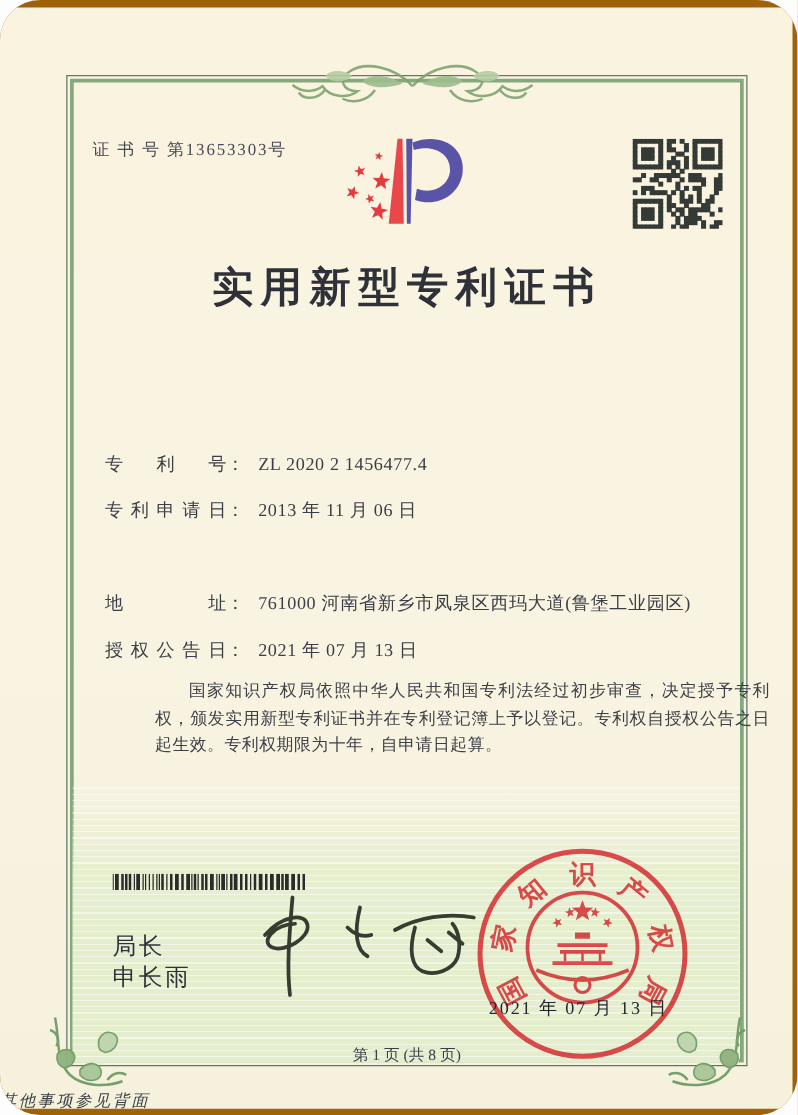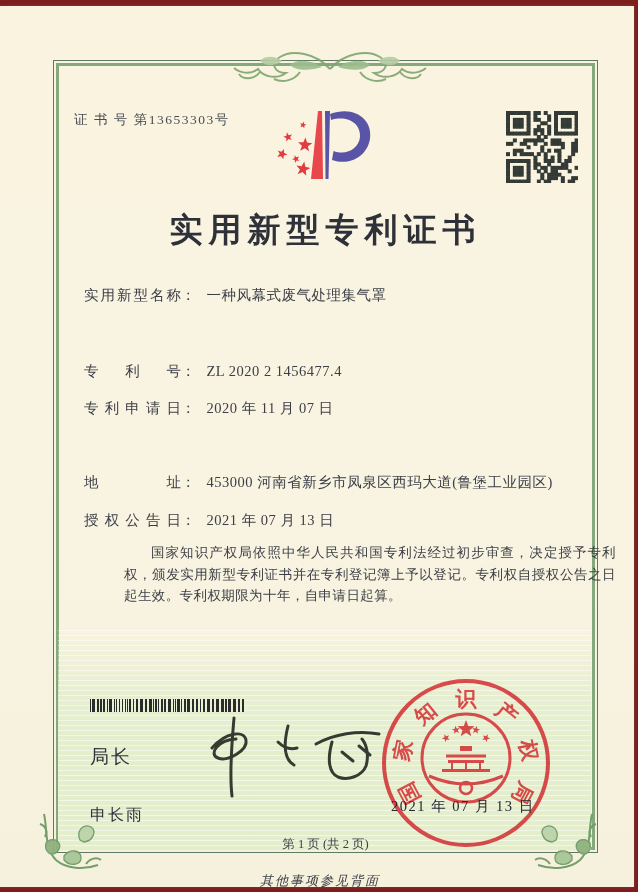--- a/index.html
+++ b/index.html
@@ -1,17 +1,17 @@
 <!DOCTYPE html>
 <html><head>
 <meta charset="utf-8">
 <style>
   html,body{margin:0;padding:0;background:#fdfdfd;}
-  .scan{position:relative;width:638px;height:892px;background:#7f1d1d;overflow:hidden;
-        font-family:"Liberation Serif",serif;}
+  .scan{position:relative;width:638px;height:892px;background:#a16207;overflow:hidden;
+        font-family:"Liberation Serif",serif;border-radius:32px;}
   .paper{position:absolute;left:0;top:6px;right:4px;bottom:5px;
          background:linear-gradient(180deg,#f9f3e0 0%,#f9f4e2 55%,#f5f1dc 100%);
          box-shadow:0 0 3px rgba(120,110,90,.45);}
   
   .frame-outer{position:absolute;left:53px;top:54px;width:543px;height:791px;
                border:1px solid #5c7a64;}
   .frame-inner{position:absolute;left:2px;top:2px;right:2px;bottom:2px;
                border:3px solid #85a87c;}
   
   .tint{position:absolute;left:58px;top:624px;width:533px;height:220px;
@@ -26,32 +26,32 @@
   .frow{position:absolute;left:84px;width:505px;font-size:14.5px;color:#3b3e46;white-space:nowrap;}
   .flabel{display:inline-block;width:97px;text-align:justify;text-align-last:justify;}
   .fvalue{margin-left:11px;letter-spacing:.5px;}
   .fpair2{position:absolute;left:238px;top:0;}
   .fpair2 .flabel2{letter-spacing:3px;}
   .paras{position:absolute;left:84px;top:536px;width:492px;font-size:13.5px;line-height:21.5px;
          color:#3c3f46;letter-spacing:.4px;text-align:justify;margin-left:40px;}
   .paras p{margin:0;text-indent:2em;}
   .barcode{position:absolute;left:90px;top:693px;}
   .signer-title{position:absolute;left:90px;top:738px;font-size:19px;color:#2f323a;letter-spacing:2px;}
-  .signer-name{position:absolute;left:90px;top:763px;font-size:16px;color:#2f323a;letter-spacing:2px;margin-top:36px;}
+  .signer-name{position:absolute;left:90px;top:763px;font-size:19px;color:#2f323a;letter-spacing:2px;}
   .signature{position:absolute;left:182px;top:706px;}
   .seal{position:absolute;left:377px;top:668px;width:178px;height:178px;mix-blend-mode:multiply;}
   .seal-chars{position:absolute;left:377px;top:668px;width:178px;height:178px;pointer-events:none;
               mix-blend-mode:multiply;}
   .seal-chars span{position:absolute;left:50%;top:50%;font-size:21px;font-weight:700;
                    color:rgba(234,64,74,.92);}
   .seal-date{position:absolute;left:391px;top:791px;font-size:14.5px;letter-spacing:1.5px;color:#26262e;z-index:6;}
   .pagenum{position:absolute;left:53px;top:830px;width:545px;text-align:center;
            font-size:12.5px;color:#3c3f46;}
-  .backnote{position:absolute;left:0;top:866px;width:600px;text-align:center;
-            font-size:13px;color:#3c3f46;font-style:italic;letter-spacing:2px;padding-left:20px;}
+  .backnote{position:absolute;left:0;top:866px;width:600px;
+            font-size:13px;color:#3c3f46;font-style:italic;letter-spacing:2px;}
   .ornament-top{position:absolute;left:230px;top:39px;}
   .ornament-bl{position:absolute;left:36px;top:806px;}
   .ornament-br{position:absolute;left:534px;top:806px;transform:scaleX(-1);}
   svg{display:block;}
 </style>
 </head>
 <body>
 
 <div class="scan">
   <div class="paper">
@@ -326,31 +326,28 @@
         <rect x="68.57" y="27.43" width="4" height="4" fill="#343a36"></rect>
         <rect x="68.57" y="30.86" width="4" height="4" fill="#343a36"></rect>
         <rect x="68.57" y="34.29" width="4" height="4" fill="#343a36"></rect>
         <rect x="68.57" y="37.71" width="4" height="4" fill="#343a36"></rect>
         <rect x="68.57" y="54.86" width="4" height="4" fill="#343a36"></rect>
         <rect x="68.57" y="65.14" width="4" height="4" fill="#343a36"></rect>
       </svg>
 
     <div class="title">实用新型专利证书</div>
 
-    <div class="frow" style="top:280px">
-      <span class="flabel">实用新型名称</span><span>：</span><span class="fvalue">一种风幕式废气处理集气罩</span>
-    </div>
     <div class="frow" style="top:356px">
       <span class="flabel">专利号</span><span>：</span><span class="fvalue">ZL 2020 2 1456477.4</span>
     </div>
     <div class="frow" style="top:393px">
-      <span class="flabel">专利申请日</span><span>：</span><span class="fvalue">2020 年 11 月 07 日</span>
+      <span class="flabel">专利申请日</span><span>：</span><span class="fvalue">2013 年 11 月 06 日</span>
     </div>
     <div class="frow" style="top:467px">
-      <span class="flabel">地址</span><span>：</span><span class="fvalue">453000 河南省新乡市凤泉区西玛大道(鲁堡工业园区)</span>
+      <span class="flabel">地址</span><span>：</span><span class="fvalue">761000 河南省新乡市凤泉区西玛大道(鲁堡工业园区)</span>
     </div>
     <div class="frow" style="top:505px">
       <span class="flabel">授权公告日</span><span>：</span><span class="fvalue">2021 年 07 月 13 日</span>
     </div>
 
     <div class="paras">
       <p>国家知识产权局依照中华人民共和国专利法经过初步审查，决定授予专利权，颁发实用新型专利证书并在专利登记簿上予以登记。专利权自授权公告之日起生效。专利权期限为十年，自申请日起算。</p>
     </div>
 
     <svg class="barcode" width="158" height="13" viewBox="0 0 158 13">
@@ -441,17 +438,17 @@
         <span style="transform: translate(-50%, -50%) rotate(-78.6667deg) translateY(-64px);">家</span>
         <span style="transform: translate(-50%, -50%) rotate(-39.3333deg) translateY(-64px);">知</span>
         <span style="transform: translate(-50%, -50%) rotate(0deg) translateY(-64px);">识</span>
         <span style="transform: translate(-50%, -50%) rotate(39.3333deg) translateY(-64px);">产</span>
         <span style="transform: translate(-50%, -50%) rotate(78.6667deg) translateY(-64px);">权</span>
         <span style="transform: translate(-50%, -50%) rotate(118deg) translateY(-64px);">局</span>
       </div>
 
     <div class="seal-date">2021 年 07 月 13 日</div>
 
-    <div class="pagenum">第 1 页 (共 2 页)</div>
+    <div class="pagenum">第 1 页 (共 8 页)</div>
     <div class="backnote">其他事项参见背面</div>
 
   </div>
 </div>
 
 </body></html>

